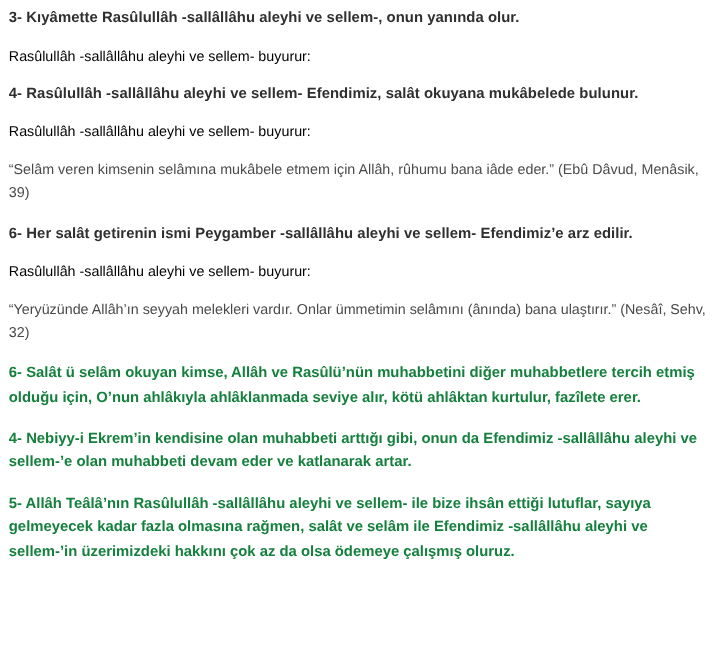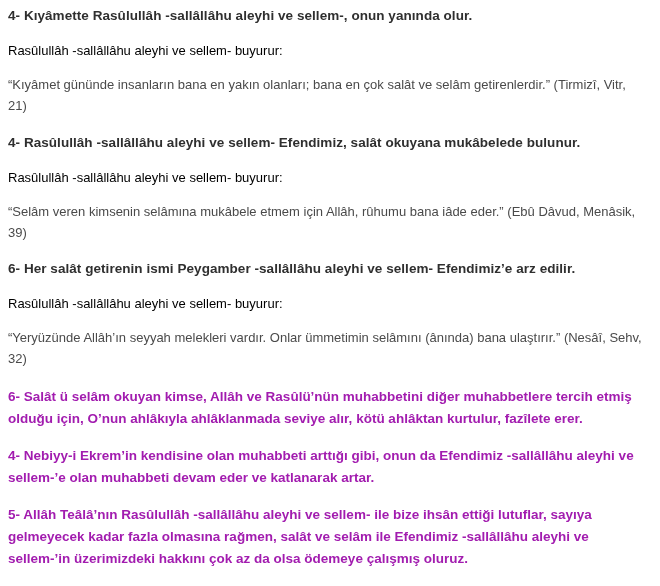--- a/index.html
+++ b/index.html
@@ -37,35 +37,34 @@
   .quote {
     font-size: 13px;
     line-height: 1.6;
     color: #4a4a4a;
     margin: 0 0 16px 0;
   }
   .para {
     font-size: 13.5px;
     font-weight: bold;
     line-height: 1.6;
-    color: #a21caf;
+    color: #15803d;
     margin: 0 0 16px 0;
   }
   .tight {
     margin-bottom: 12px;
   }
 </style>
 </head>
 <body>
 
 <div class="page">
 
-  <p class="heading">4- Kıyâmette Rasûlullâh -sallâllâhu aleyhi ve sellem-, onun yanında olur.</p>
+  <p class="heading">3- Kıyâmette Rasûlullâh -sallâllâhu aleyhi ve sellem-, onun yanında olur.</p>
   <p class="intro">Rasûlullâh -sallâllâhu aleyhi ve sellem- buyurur:</p>
-  <p class="quote">“Kıyâmet gününde insanların bana en yakın olanları; bana en çok salât ve selâm getirenlerdir.” (Tirmizî, Vitr, 21)</p>
 
   <p class="heading">4- Rasûlullâh -sallâllâhu aleyhi ve sellem- Efendimiz, salât okuyana mukâbelede bulunur.</p>
   <p class="intro">Rasûlullâh -sallâllâhu aleyhi ve sellem- buyurur:</p>
   <p class="quote">“Selâm veren kimsenin selâmına mukâbele etmem için Allâh, rûhumu bana iâde eder.” (Ebû Dâvud, Menâsik, 39)</p>
 
   <p class="heading">6- Her salât getirenin ismi Peygamber -sallâllâhu aleyhi ve sellem- Efendimiz’e arz edilir.</p>
   <p class="intro">Rasûlullâh -sallâllâhu aleyhi ve sellem- buyurur:</p>
   <p class="quote">“Yeryüzünde Allâh’ın seyyah melekleri vardır. Onlar ümmetimin selâmını (ânında) bana ulaştırır.” (Nesâî, Sehv, 32)</p>
 
   <p class="para">6- Salât ü selâm okuyan kimse, Allâh ve Rasûlü’nün muhabbetini diğer muhabbetlere tercih etmiş olduğu için, O’nun ahlâkıyla ahlâklanmada seviye alır, kötü ahlâktan kurtulur, fazîlete erer.</p>

